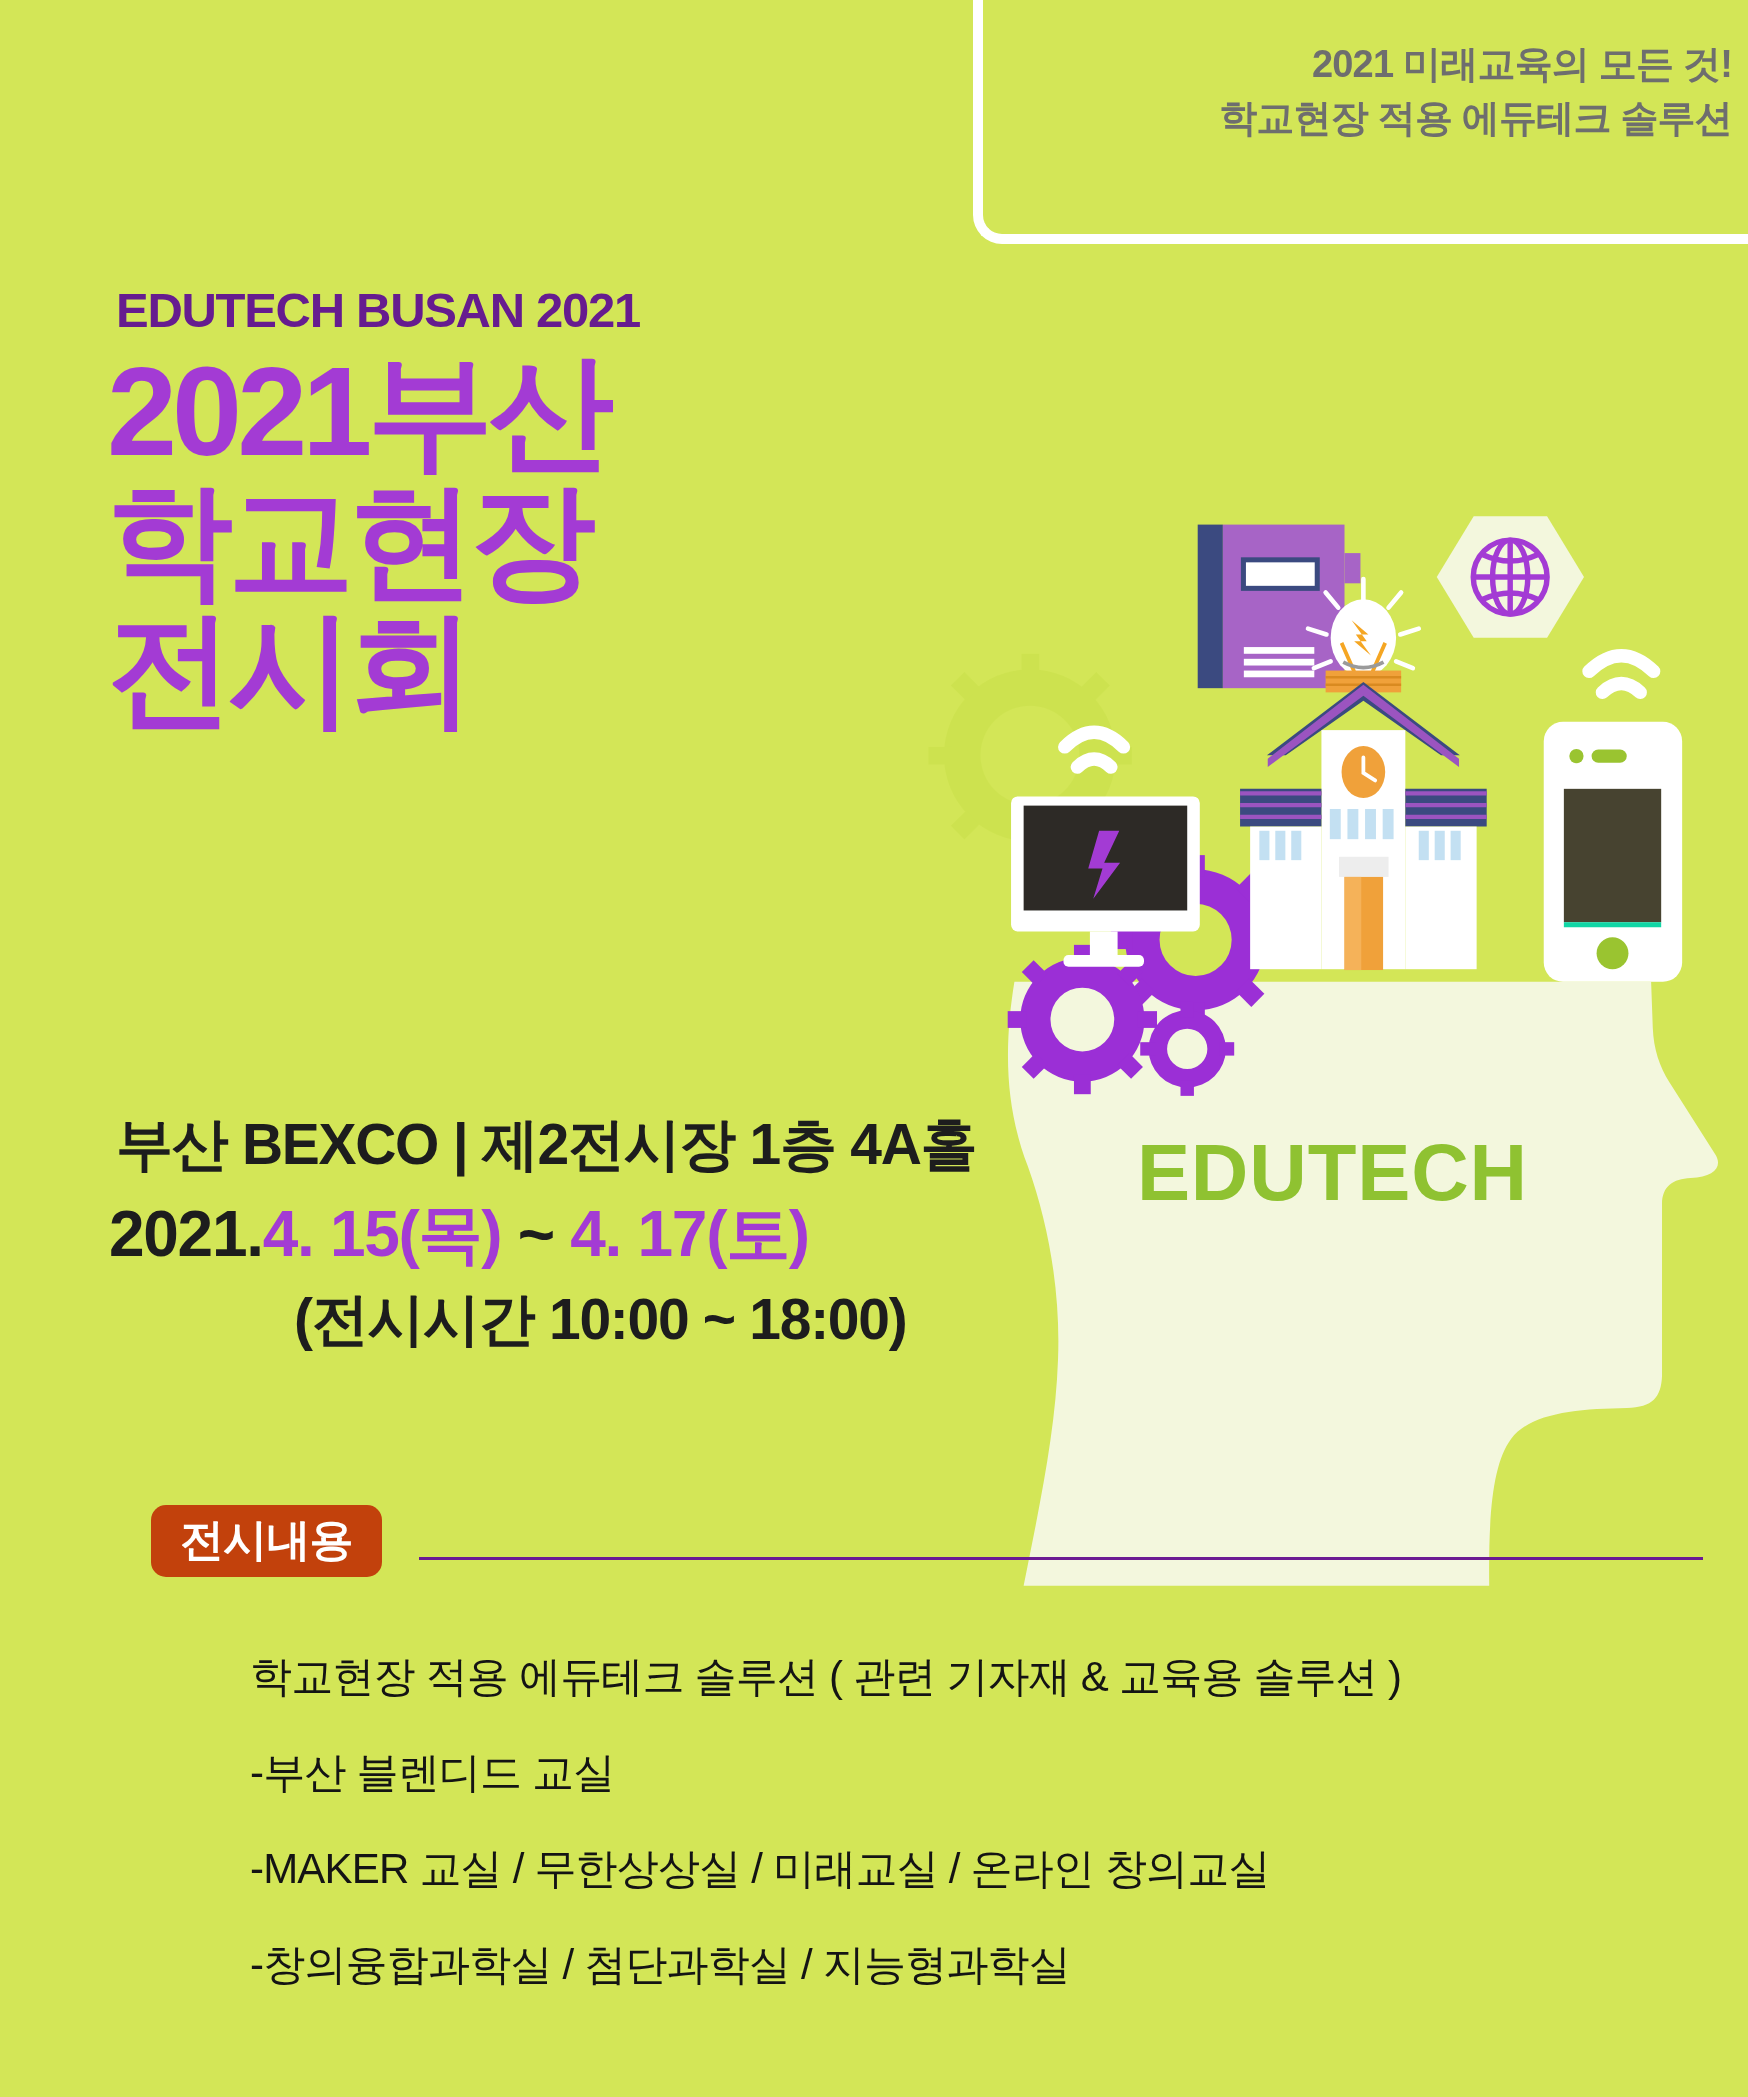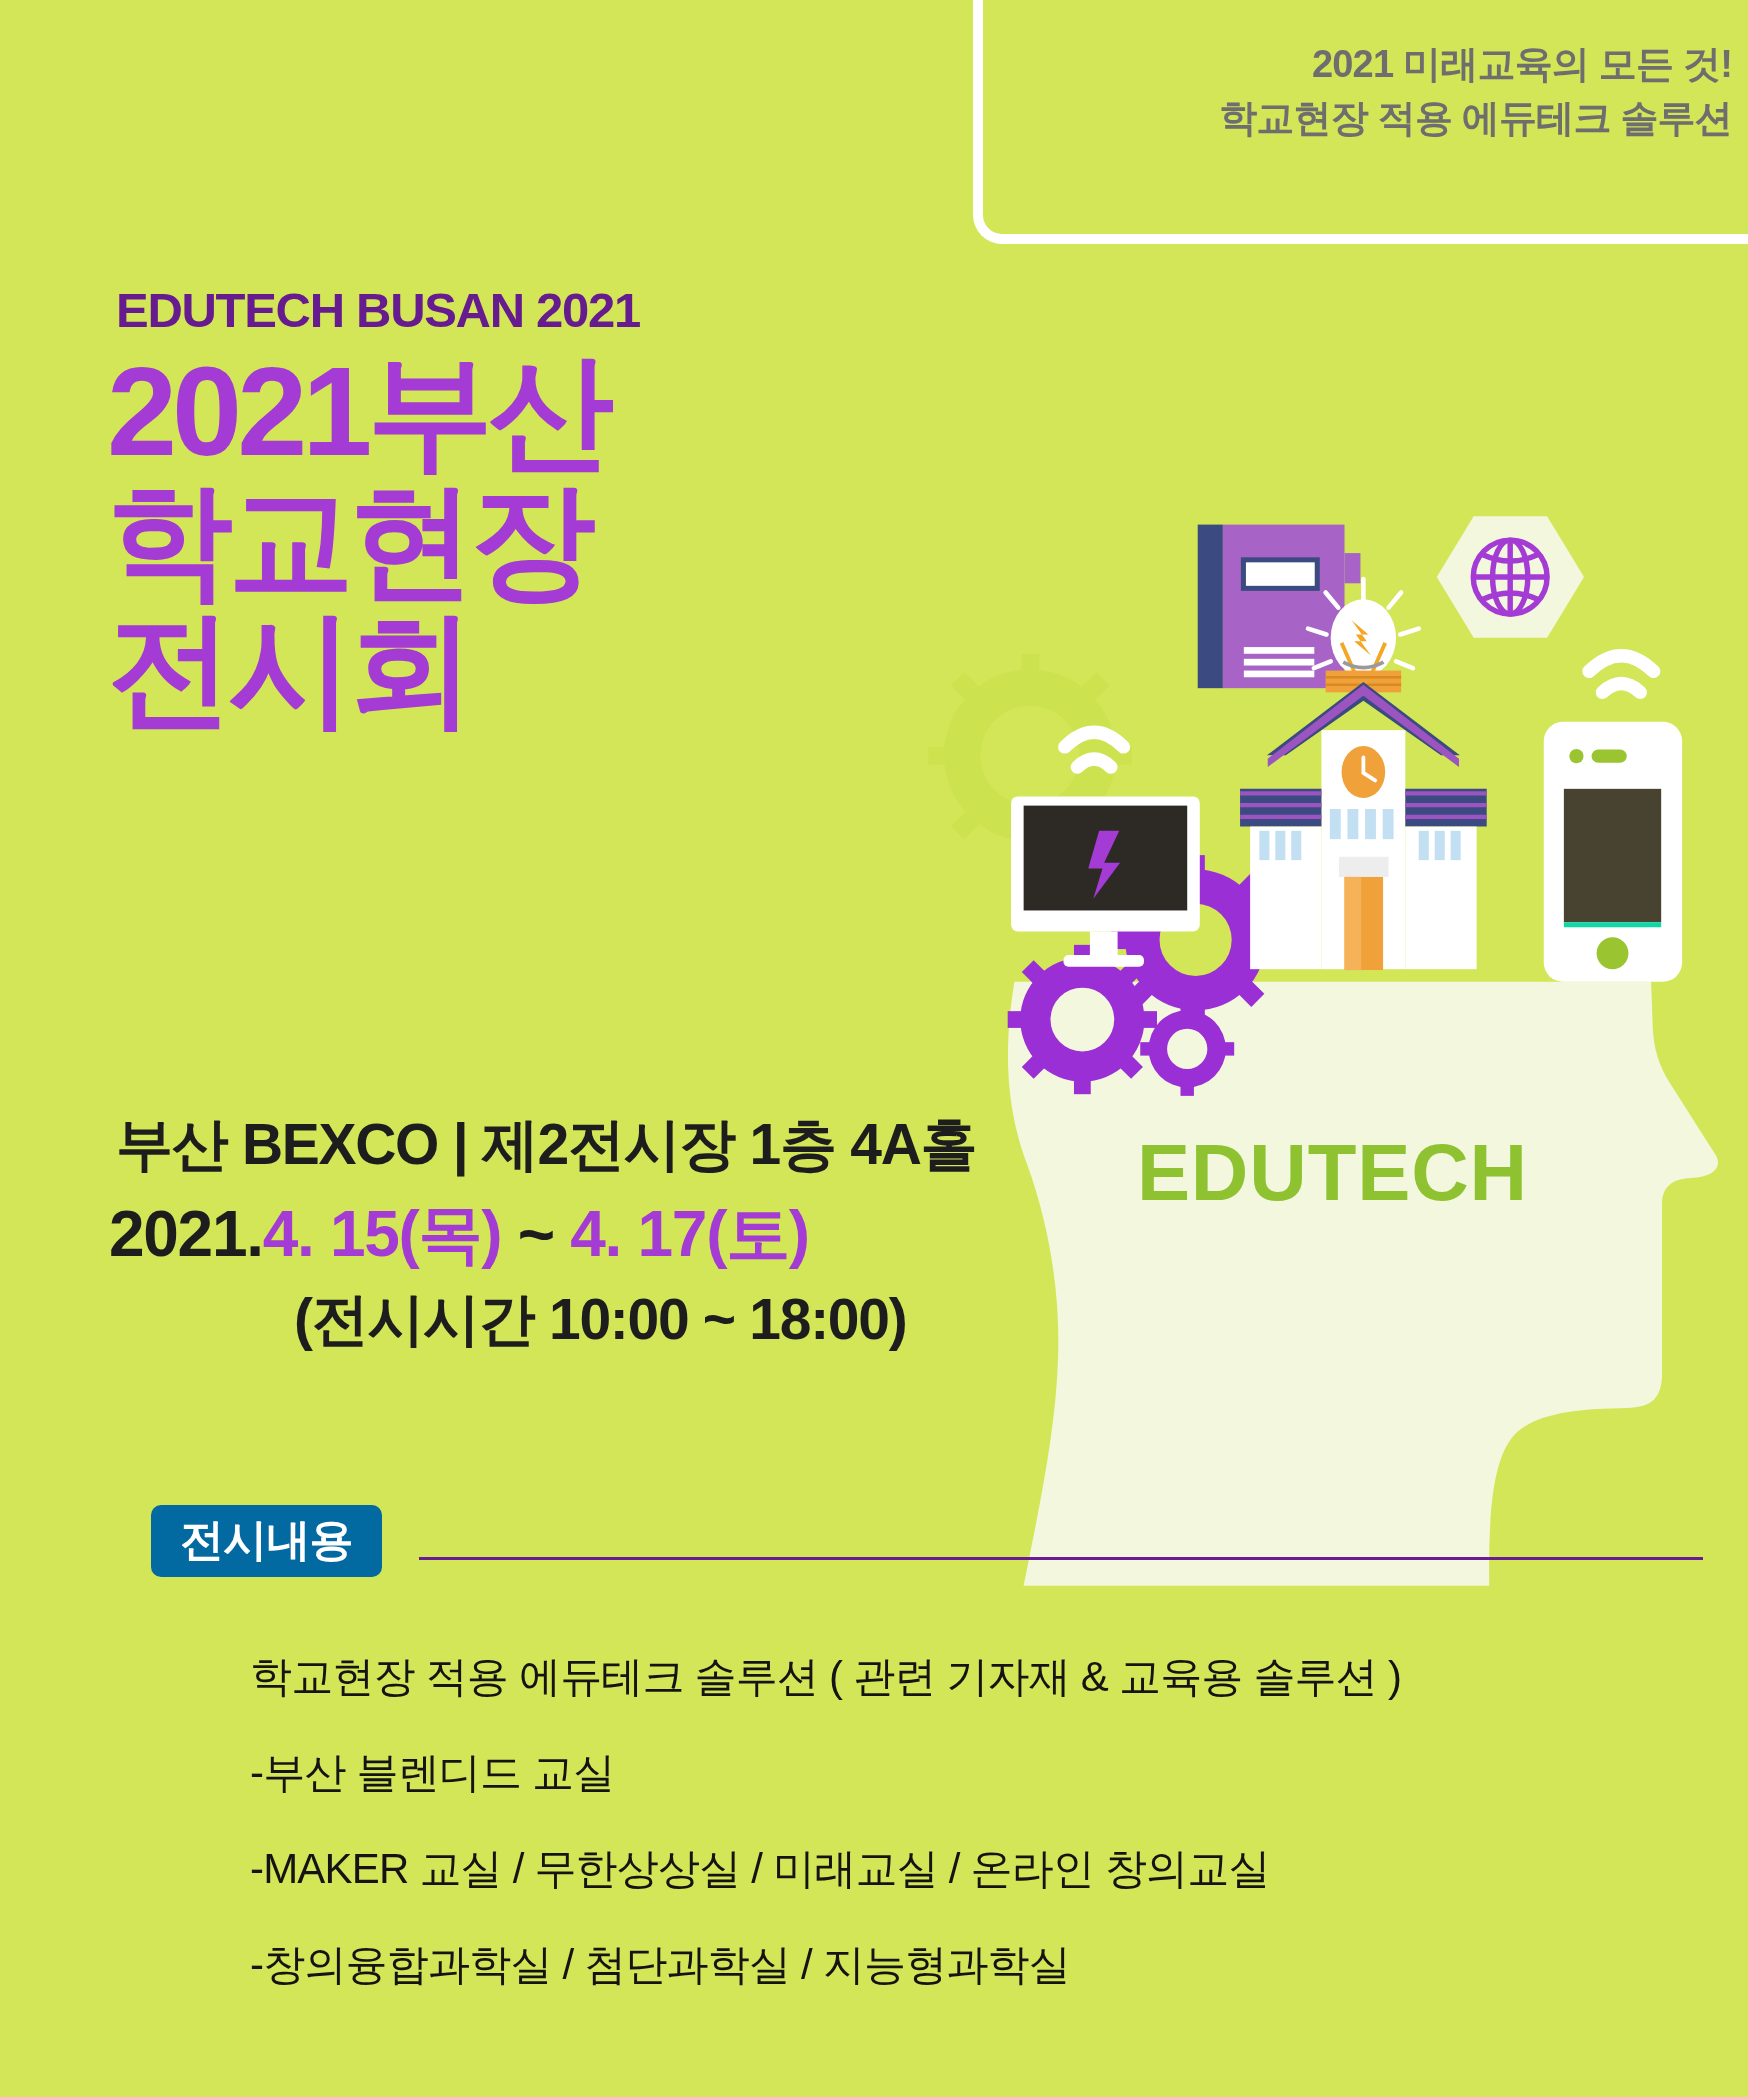--- a/index.html
+++ b/index.html
@@ -54,22 +54,22 @@
   .dateline .hl{color:#a33bd4;}
   .timeline{
     position:absolute;left:294px;top:1282px;
     font-size:57px;font-weight:bold;letter-spacing:-1.3px;
     color:#1d1d1d;white-space:nowrap;
   }
 
   
   .sec-badge{
     position:absolute;left:151px;top:1505px;
-    background:#0369a1;color:#fff;
-    border-radius:10px;
+    background:#c2410c;color:#fff;
+    border-radius:15px;
     padding:12.6px 29px 15px 29px;
     font-size:44px;font-weight:bold;letter-spacing:-0.8px;
     line-height:1;
   }
   .sec-rule{
     position:absolute;left:419px;top:1557px;height:2.9px;
     width:1284px;background:#6b1b93;
   }
 
   

